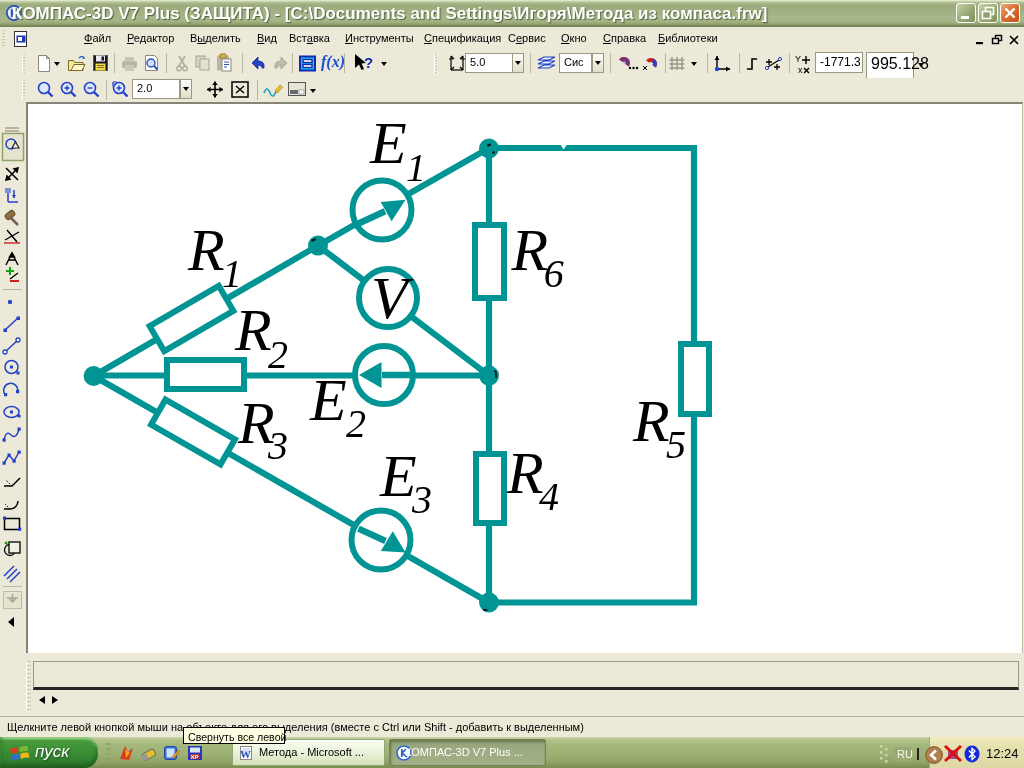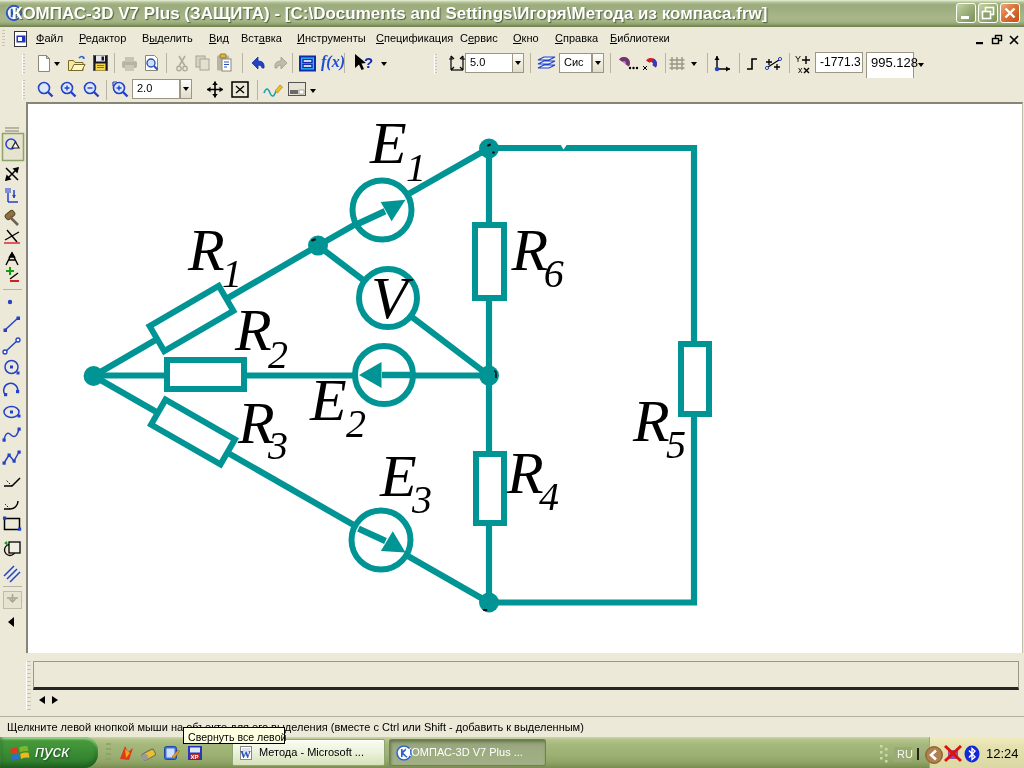--- a/index.html
+++ b/index.html
@@ -7,21 +7,21 @@
 
 #titlebar{position:absolute;left:0;top:0;width:1024px;height:27px;
 background:linear-gradient(to bottom,#eaf0dc 0%,#c9d5ab 5%,#a9b98d 11%,#9cab7c 20%,#a0b082 40%,#a7b78a 65%,#a3b384 80%,#90a16e 90%,#75875a 96%,#6e8049 100%);}
 #titlebar .ttl{position:absolute;left:12px;top:4px;color:#fff;font-size:17px;font-weight:bold;white-space:nowrap;text-shadow:1px 1px 1px #50603a;letter-spacing:0px;}
 .wbtn{position:absolute;top:3px;width:20px;height:20px;border:1px solid #fff;border-radius:3px;}
 #btnmin,#btnmax{background:linear-gradient(135deg,#c6d4a6 0%,#a3b581 40%,#8da26a 70%,#7e9359 100%);}
 #btnclose{background:linear-gradient(135deg,#f0a875 0%,#dd7840 40%,#cf5c22 75%,#c55417 100%);}
 .wbtn svg{position:absolute;left:0;top:0;}
 
 #menubar{position:absolute;left:0;top:27px;width:1024px;height:23px;background:#ece9d8;font-size:11px;color:#000;}
-#menubar .mi{position:absolute;top:5px;}
+#menubar .mi{position:absolute;top:5px;margin-left:48px;}
 
 #tb1{position:absolute;left:0;top:50px;width:1024px;height:28px;background:#ece9d8;}
 #tb2{position:absolute;left:0;top:78px;width:1024px;height:24px;background:#ece9d8;}
 .vsep{position:absolute;top:3px;width:1px;height:20px;background:#b8b4a2;}
 .grip{position:absolute;width:3px;background:repeating-linear-gradient(to bottom,#c8c4b2 0,#c8c4b2 1px,#ece9d8 1px,#ece9d8 3px);border-left:1px solid #fff;}
 .combo{position:absolute;background:#fff;border:1px solid #9b9784;font-size:11px;color:#000;padding:2px 0 0 4px;}
 .cbtn{position:absolute;background:linear-gradient(to bottom,#fdfdfb,#e0dcc8);border:1px solid #9b9784;}
 .cbtn:after{content:"";position:absolute;left:2px;top:7px;border:3px solid transparent;border-top:4px solid #000;}
 .dar{position:absolute;width:0;height:0;border:3px solid transparent;border-top:4px solid #000;}
 
@@ -211,21 +211,21 @@
       <circle cx="16" cy="5" r="1.6" fill="none" stroke="#2442c8"></circle>
     </svg>
 <div class="vsep" style="left:789px"></div>
 <svg class="abs" style="left:795px;top:3px" width="17" height="22" viewBox="0 0 17 22">
       <text x="0" y="9" font-size="9" fill="#000">Y</text>
       <text x="3" y="20" font-size="9" fill="#000">x</text>
       <path d="M11 3 v8 m-4 -4 h8" stroke="#000" stroke-width="1.4"></path>
       <path d="M9 15 l5 5 m0 -5 l-5 5" stroke="#000" stroke-width="1.4"></path>
     </svg>
 <div class="combo" style="left:815px;top:2px;width:48px;height:21px;font-size:12px">-1771.3</div>
-<div class="combo" style="left:866px;top:2px;width:48px;height:32px;font-size:13px">995.128</div>
+<div class="combo" style="left:866px;top:2px;width:48px;height:32px;font-size:16px">995.128</div>
 <div class="dar" style="left:918px;top:13px"></div>
 </div>
 <div id="tb2">
 <div class="grip" style="left:22px;top:2px;height:20px"></div>
 <svg class="abs" style="left:36px;top:2px" width="19" height="19" viewBox="0 0 19 19">
       <circle cx="8" cy="8" r="5.5" fill="#dce8f8" stroke="#2442c8" stroke-width="1.6"></circle>
       <path d="M12 12 l4.5 4.5" stroke="#2442c8" stroke-width="2.4"></path>
     </svg>
 <svg class="abs" style="left:59px;top:2px" width="19" height="19" viewBox="0 0 19 19">
       <circle cx="8" cy="8" r="5.5" fill="#dce8f8" stroke="#2442c8" stroke-width="1.6"></circle>

